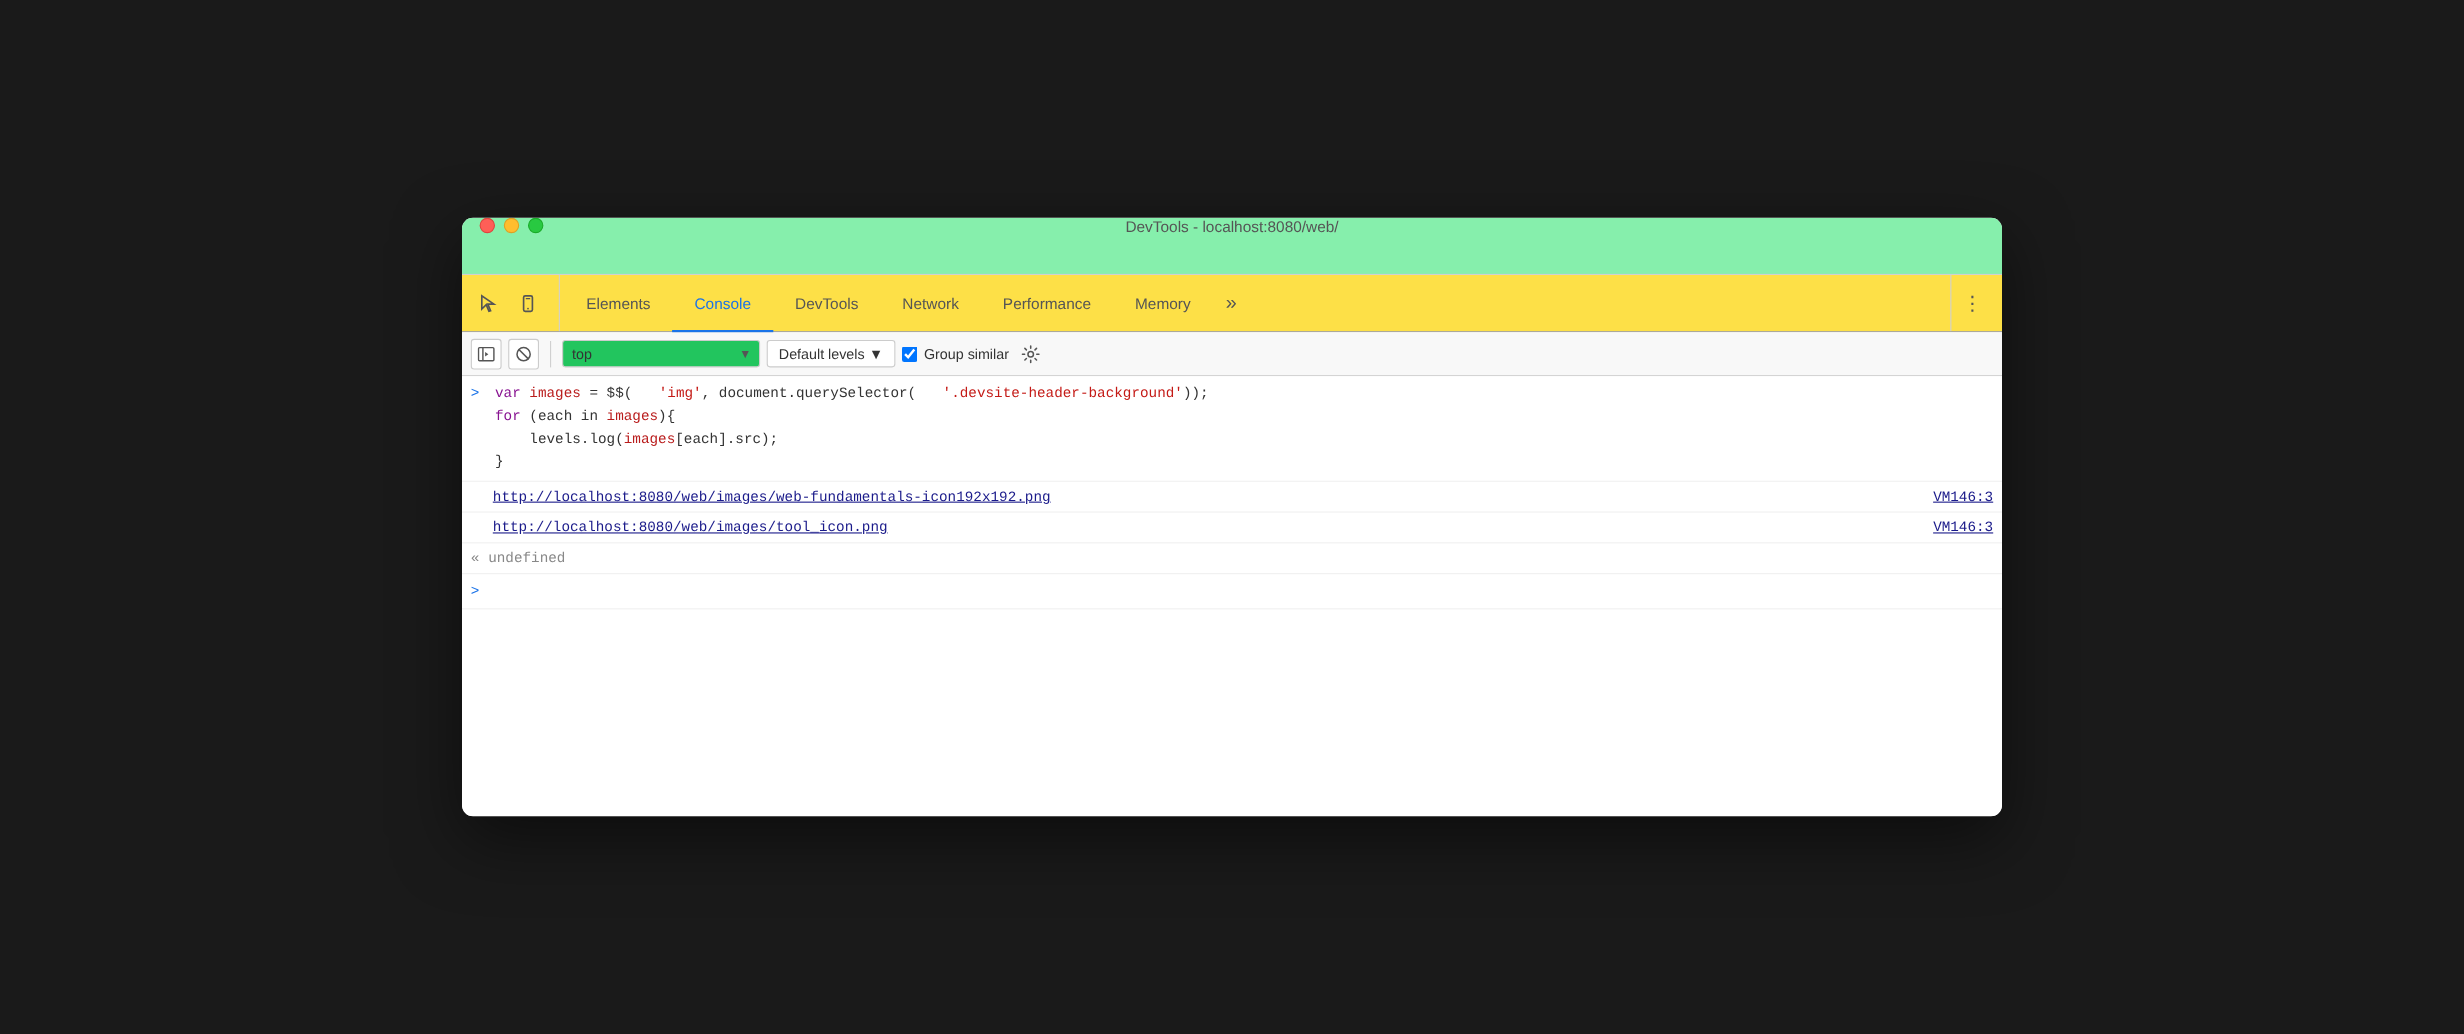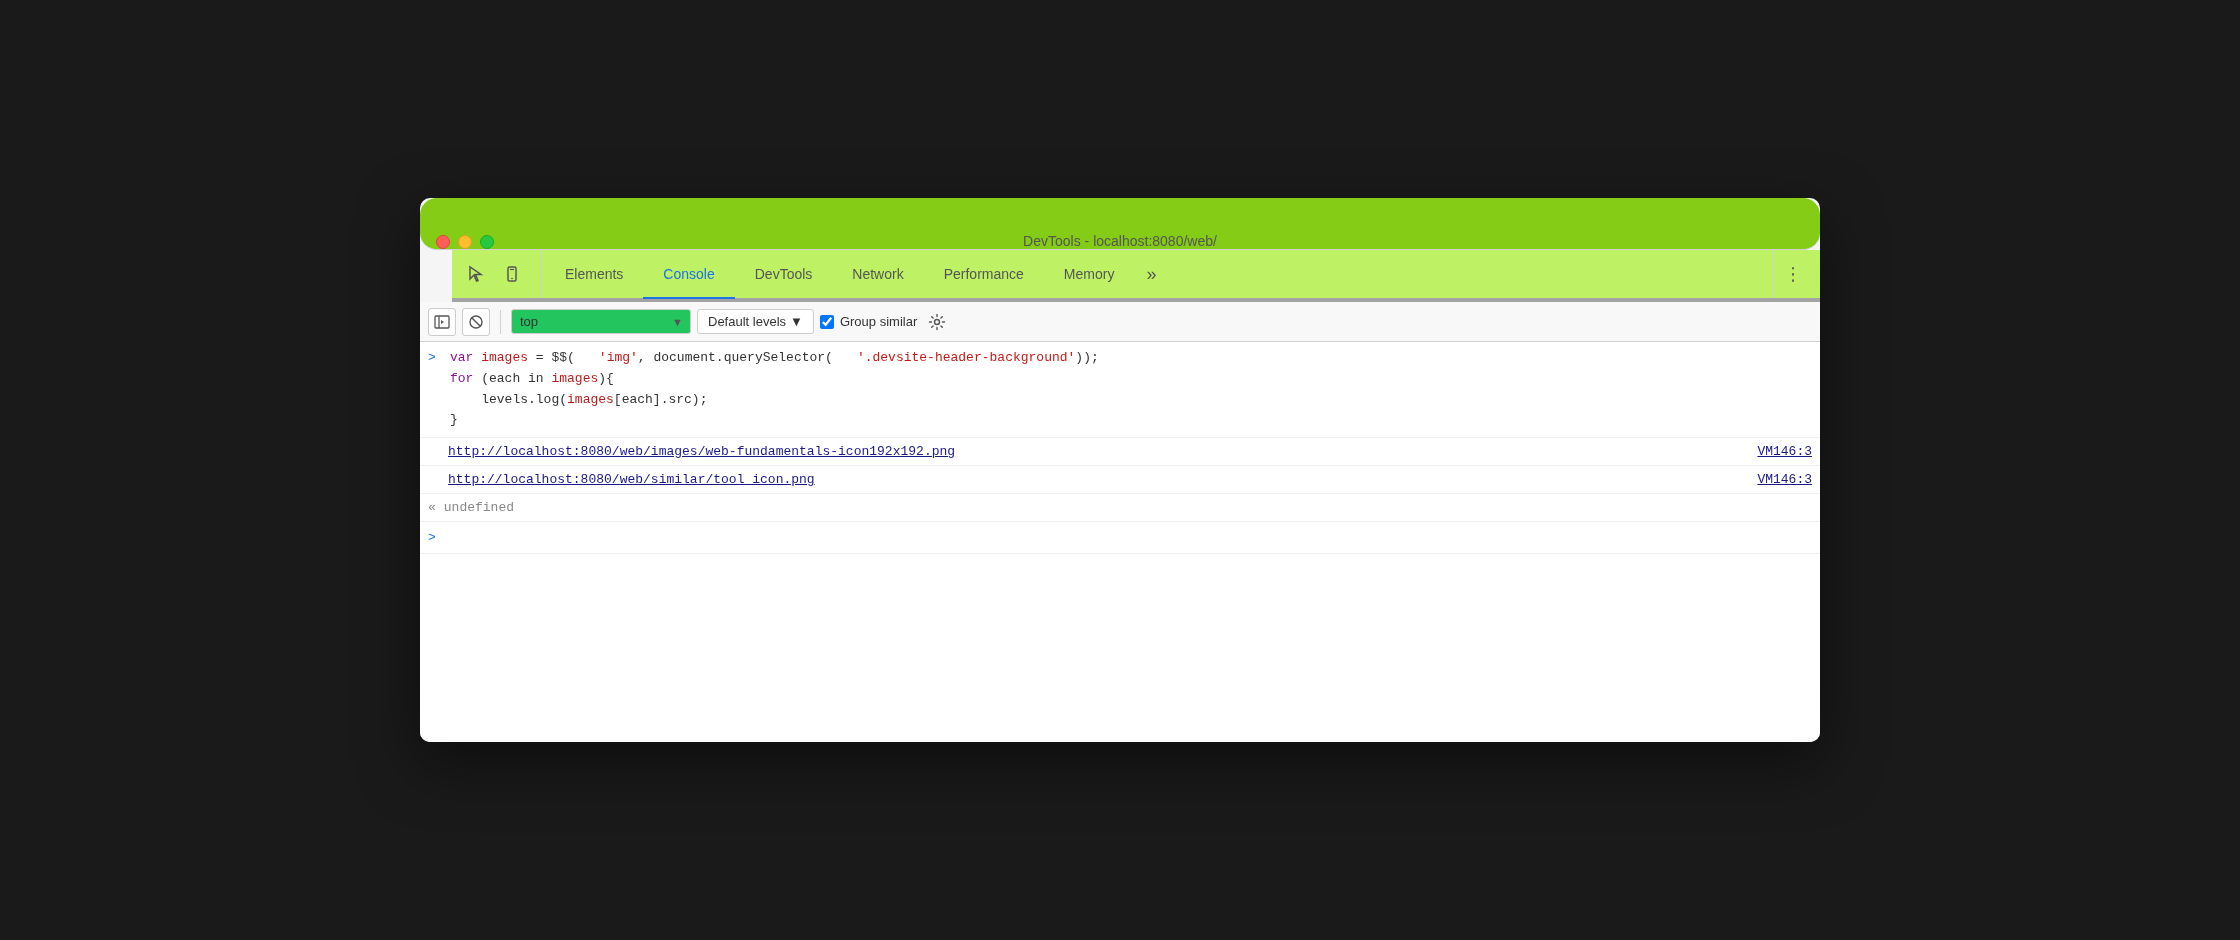--- a/index.html
+++ b/index.html
@@ -13,28 +13,27 @@
     }
     .window {
       width: 1400px;
       background: #f5f5f5;
       border-radius: 10px;
       overflow: hidden;
       box-shadow: 0 20px 60px rgba(0,0,0,0.5);
     }
     
     .title-bar {
-      background: #84cc16;
+      background: #86efac;
       height: 52px;
       display: flex;
-      align-items: flex-end;
+      align-items: flex-start;
       padding: 0 16px;
       border-bottom: 1px solid #d0d0d0;
       position: relative;
-      border-radius: 17px;
     }
     .traffic-lights {
       display: flex;
       gap: 8px;
       align-items: center;
     }
     .traffic-light {
       width: 14px;
       height: 14px;
       border-radius: 50%;
@@ -46,27 +45,26 @@
     .title-bar-title {
       position: absolute;
       left: 50%;
       transform: translateX(-50%);
       font-size: 14px;
       color: #555;
       font-weight: 400;
     }
     
     .devtools-toolbar {
-      background: #bef264;
-      border-bottom: 4px solid #a3a3a3;
+      background: #fde047;
+      border-bottom: 1px solid #a3a3a3;
       display: flex;
       align-items: stretch;
       height: 52px;
       padding: 0 8px;
-      margin-left: 32px;
     }
     .toolbar-icons {
       display: flex;
       align-items: center;
       gap: 4px;
       padding-right: 12px;
       border-right: 1px solid #d0d0d0;
       margin-right: 4px;
     }
     .toolbar-icon-btn {
@@ -405,21 +403,21 @@
 <span class="plain">    levels.log(</span><span class="var-name">images</span><span class="plain">[each].src);</span>
 <span class="plain">}</span></div>
     </div>
 
     <div class="console-link-row">
       <a class="console-link" href="#">http://localhost:8080/web/images/web-fundamentals-icon192x192.png</a>
       <span class="vm-ref">VM146:3</span>
     </div>
 
     <div class="console-link-row">
-      <a class="console-link" href="#">http://localhost:8080/web/similar/tool_icon.png</a>
+      <a class="console-link" href="#">http://localhost:8080/web/images/tool_icon.png</a>
       <span class="vm-ref">VM146:3</span>
     </div>
 
     <div class="undefined-row">
       <span class="undefined-arrow">«</span>
       <span>undefined</span>
     </div>
 
     <div class="console-input-row">
       <span class="console-input-arrow">&gt;</span>

